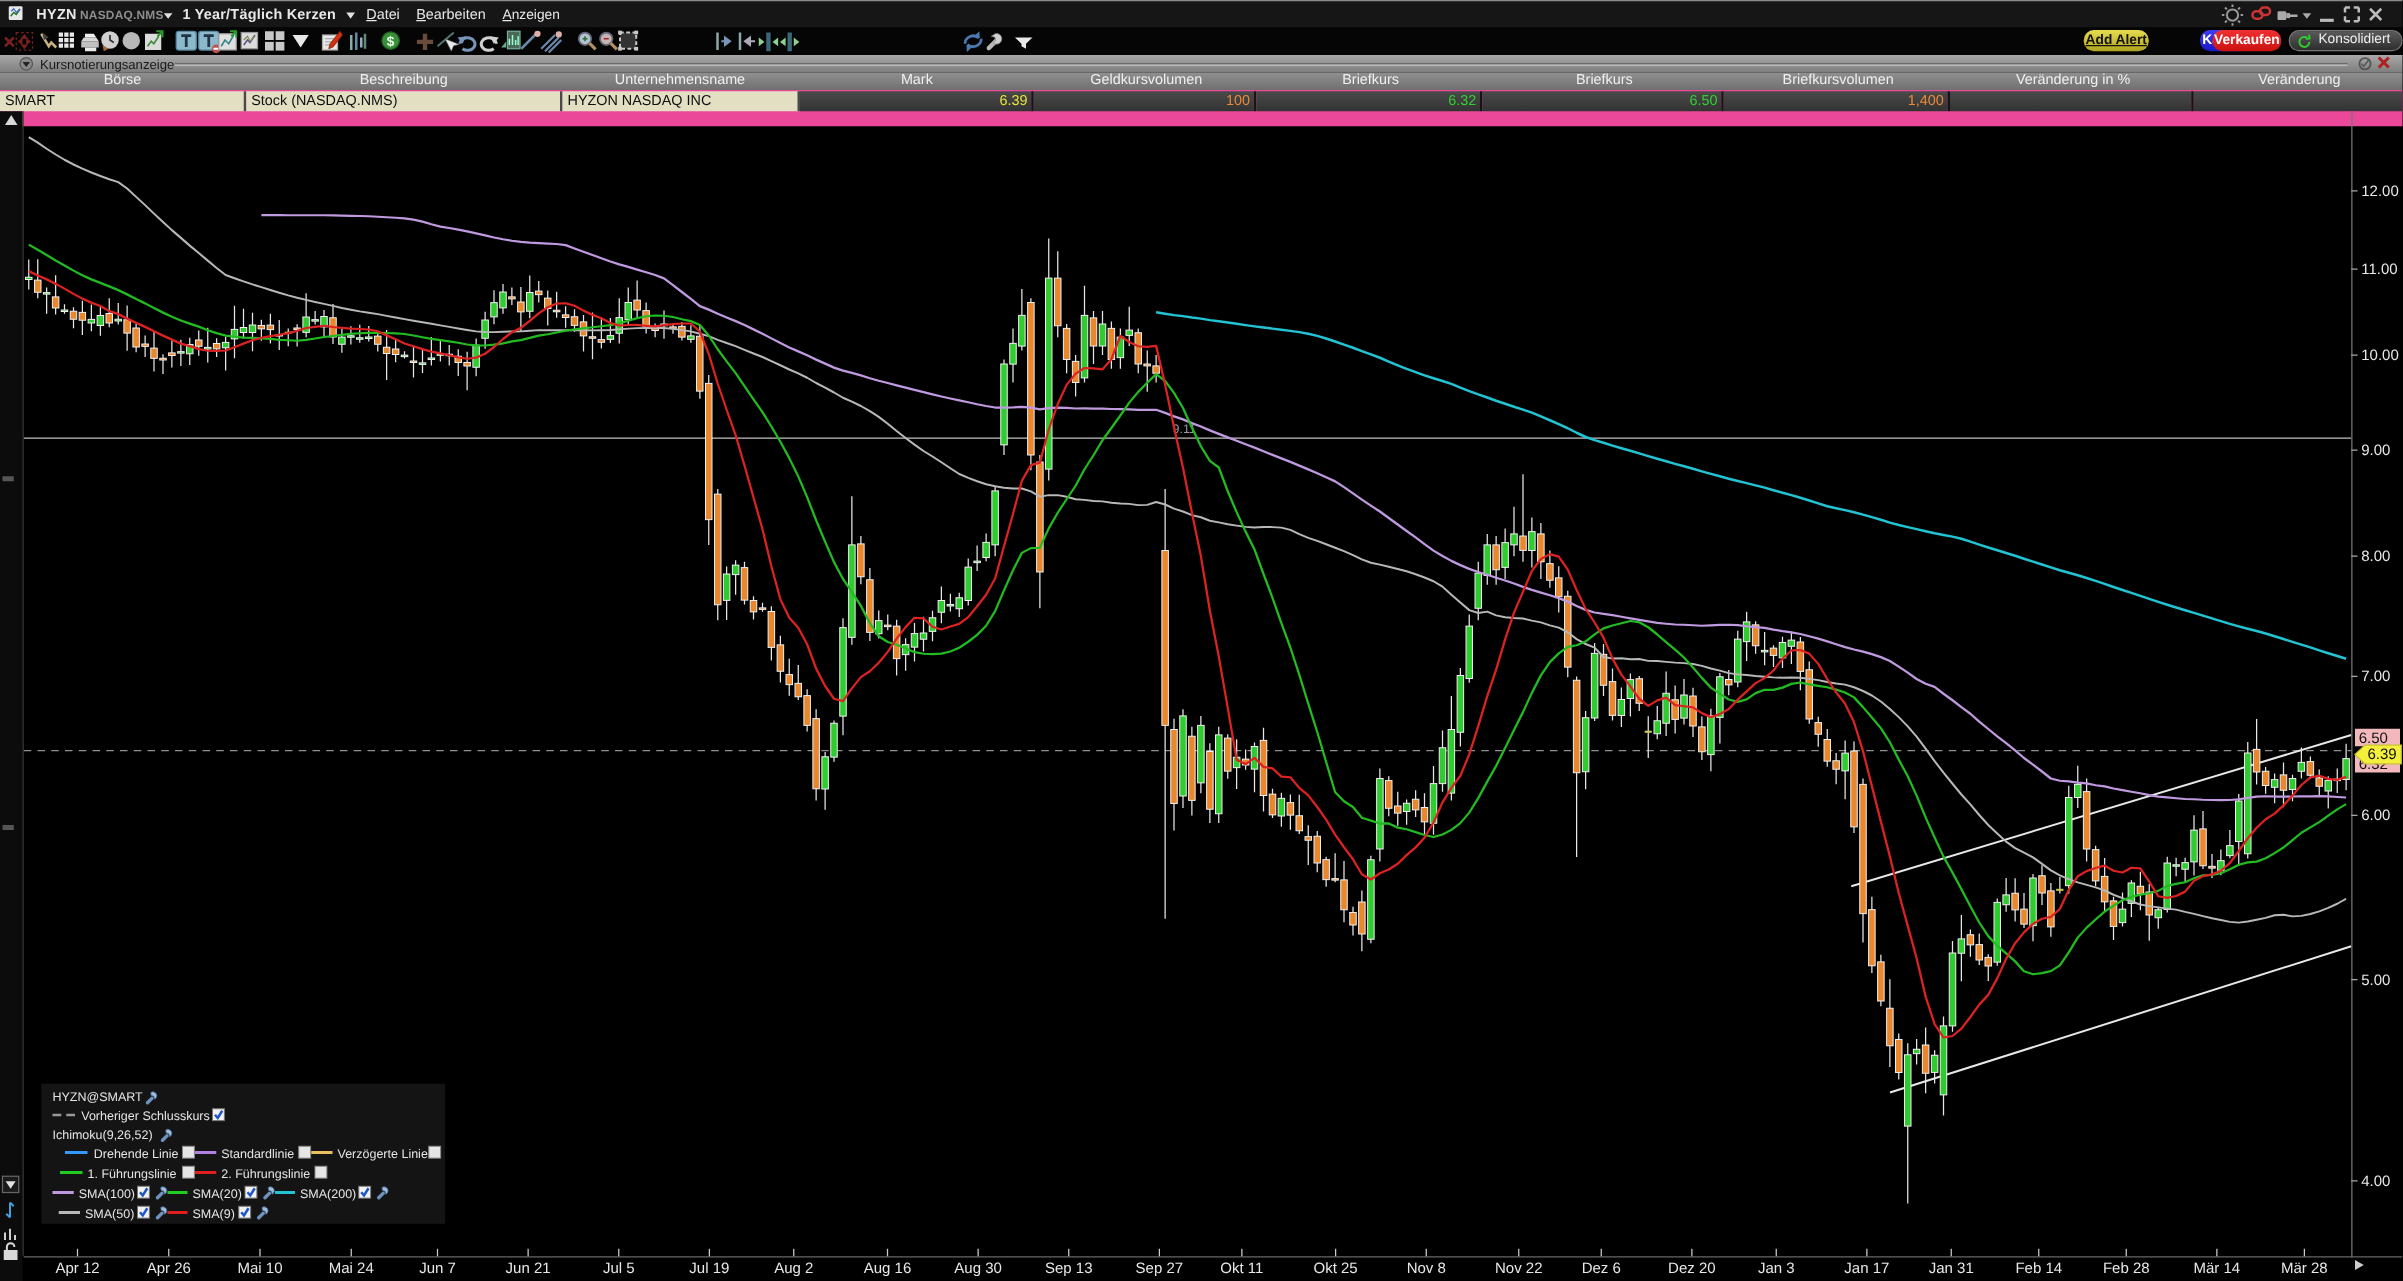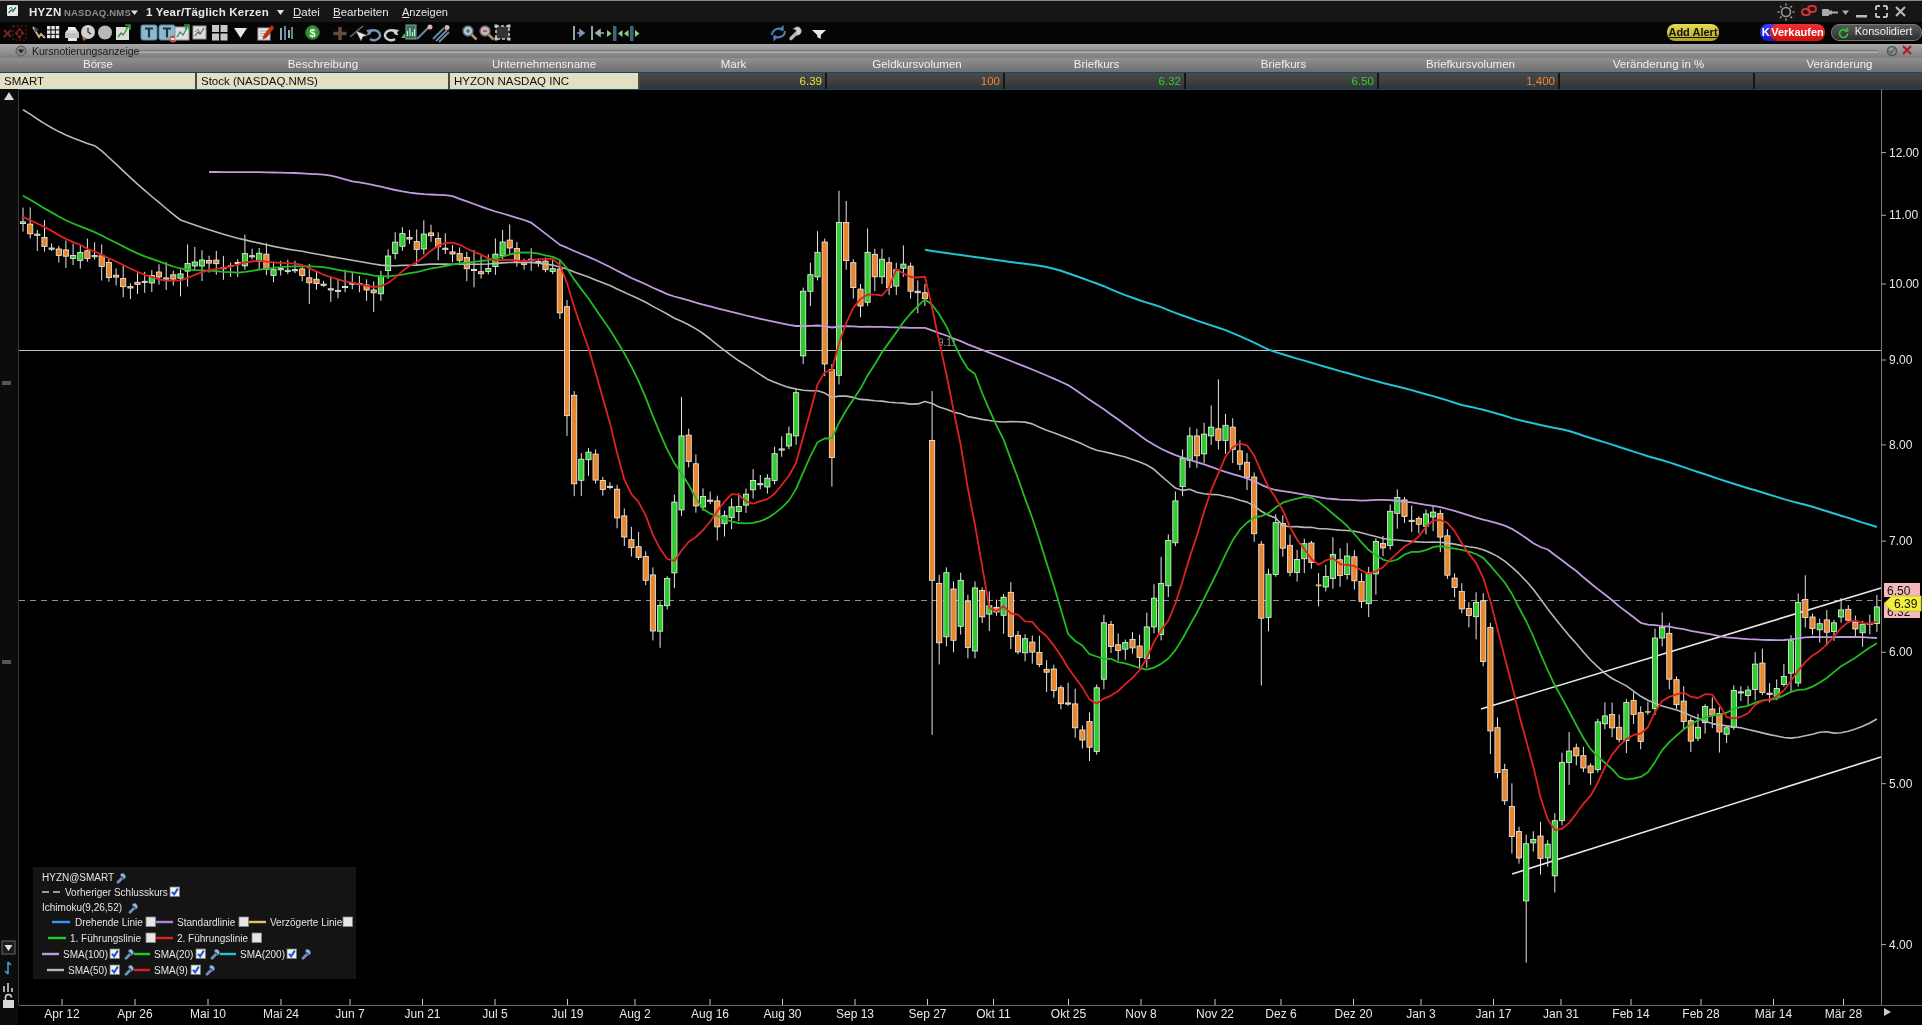--- a/index.html
+++ b/index.html
@@ -4,21 +4,21 @@
 * { margin:0; padding:0; box-sizing:border-box; }
 html,body { width:1922px; height:1025px; background:#000; overflow:hidden;
   font-family:"Liberation Sans", sans-serif; }
 #titlebar { position:absolute; left:0; top:0; width:1922px; height:22px; background:#161616;
   border-top:1px solid #8a8a8a; }
 #toolbar { position:absolute; left:0; top:22px; width:1922px; height:22px; background:#050505; }
 #qstrip { position:absolute; left:0; top:44px; width:1922px; height:14px;
   background:linear-gradient(#a8a8a8,#7e7e7e); }
 #qhead { position:absolute; left:0; top:58px; width:1922px; height:14px;
   background:linear-gradient(#909090,#6f6f6f); }
-#qrow { position:absolute; left:0; top:72px; width:1922px; height:18px; background:#0c4a6e;padding-left:36px; }
+#qrow { position:absolute; left:0; top:72px; width:1922px; height:29px; background:#ec4899;padding-left:36px; }
 .hd { position:absolute; top:0; height:14px; font-size:11.5px; color:#f0f0f0; text-align:center; line-height:13px; }
 .cellb { position:absolute; top:0.5px; height:16px; background:#e2dfc3; color:#111; font-size:11.5px;
   line-height:16px; padding-left:4px; border-right:2px solid #4a4a4a; }
 .celld { position:absolute; top:0.5px; height:16px; background:linear-gradient(#4a4a4a,#333);
   color:#ddd; font-size:11.5px; line-height:16px; text-align:right; padding-right:3px; border-right:2px solid #151515; }
 .mtxt { color:#e8e8e8; font-size:11.5px; position:absolute; top:4px; }
 .btn { position:absolute; top:2px; height:17px; border-radius:8px; font-size:11px; font-weight:bold;
   text-align:center; }
 </style></head>
 <body>

